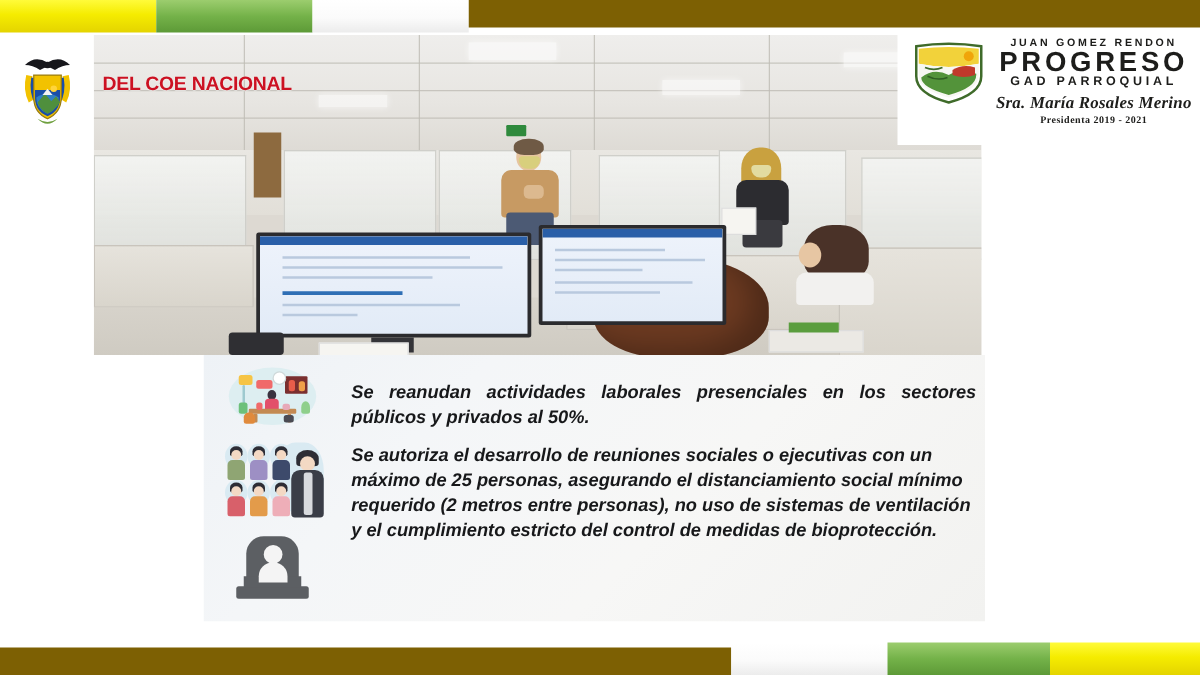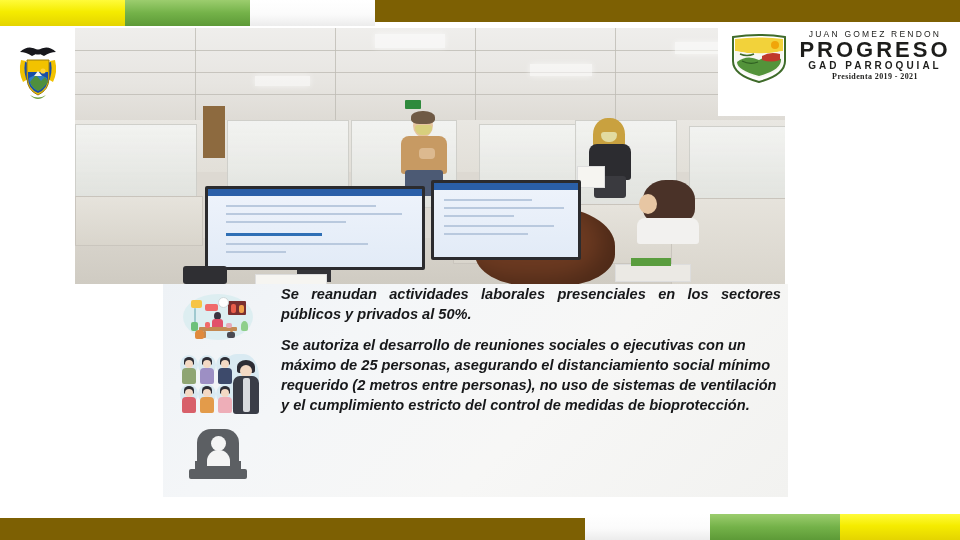--- a/index.html
+++ b/index.html
@@ -56,33 +56,33 @@
   .title{position:absolute;left:82px;top:58px;width:330px;
      color:#cc1122;font-weight:bold;font-size:15.5px;line-height:20px;
      letter-spacing:-.2px;font-family:"Liberation Sans",sans-serif;
      text-shadow:0 1px 1px rgba(255,255,255,.55);}
 
   
   .logo-block{position:absolute;left:718px;top:24px;width:242px;height:92px;
      background:#ffffff;}
   .crest{position:absolute;left:10px;top:8px;width:62px;height:52px;}
   .logo-txt{position:absolute;left:76px;top:5px;width:162px;text-align:center;color:#1d1d1b;}
-  .l-sub{font-size:8.5px;letter-spacing:2.2px;font-weight:normal;}
+  .l-sub{font-size:8.5px;letter-spacing:2.2px;font-weight:bold;}
   .l-main{font-size:22px;letter-spacing:3px;font-weight:bold;line-height:23px;margin-top:-1px;}
   .l-gad{font-size:10px;letter-spacing:3px;font-weight:bold;margin-top:-1px;}
   .l-name{font-family:"Liberation Serif",serif;font-style:italic;font-weight:bold;
      font-size:13.5px;margin-top:3px;letter-spacing:.2px;}
   .l-per{font-family:"Liberation Serif",serif;font-weight:bold;font-size:8px;
      letter-spacing:.4px;margin-top:1px;}
 
   
   .panel{position:absolute;left:163px;top:284px;width:625px;height:213px;
      background:linear-gradient(135deg,#eef2f6 0%,#f4f6f8 28%,#f7f7f6 60%,#f2f2f0 100%);}
   .panel .icons{position:absolute;left:0;top:0;width:112px;height:213px;}
-  .panel .body{position:absolute;left:118px;top:0;width:500px;}
+  .panel .body{position:absolute;left:118px;top:20px;width:500px;}
   .para{color:#17181a;font-family:"Liberation Sans",sans-serif;font-style:italic;
      font-weight:bold;font-size:14.6px;line-height:20px;text-align:justify;
      margin:0 0 11px 0;}
   .para:last-child{margin-bottom:0;text-align:left;}
   .ico{position:absolute;}
 
   
   .office-bg{position:absolute;left:0;top:0;width:70px;height:46px;border-radius:50%;
      background:#ddeef1;}
   .desk{position:absolute;background:#c38a52;border-radius:1px;}
@@ -216,39 +216,41 @@
       <path d="M18 34 h20 v6 q0 11 -10 15 q-10 -4 -10 -15 z" fill="#1a4ea8"></path>
       <path d="M19 40 q9 -6 18 0 q0 9 -9 13 q-9 -4 -9 -13z" fill="#2f7fc4"></path>
       <path d="M20 44 l6 -7 l5 6 l4 -4 l3 5 q-5 7 -10 9 q-6 -3 -8 -9z" fill="#4f8f3d"></path>
       <path d="M24 38 l4 -5 l4 5 z" fill="#f4f4f4"></path>
       <ellipse cx="33" cy="33" rx="2.6" ry="2.6" fill="#ffd43b"></ellipse>
       <path d="M20 57 q8 5 16 0 q-8 8 -16 0z" fill="#6fa03f"></path>
     </svg>
   </div>
 
   <div class="title">
+    <div>DEL COE NACIONAL</div>
   </div>
 
   <div class="logo-block">
     <div class="crest">
       <svg viewBox="0 0 62 52" width="62" height="52">
         <path d="M5 5 q26 -4 52 0 v24 q0 14 -26 21 q-26 -7 -26 -21 z" fill="#ffffff" stroke="#3f6b2a" stroke-width="2"></path>
         <path d="M7 7 q24 -3 48 0 v12 q-24 5 -48 0 z" fill="#f2d23a"></path>
         <path d="M7 19 q24 5 48 0 v9 q0 12 -24 18 q-24 -6 -24 -18 z" fill="#f7f7f2"></path>
         <path d="M9 30 q10 -8 22 -2 q10 -6 22 -1 v1 q0 10 -22 16 q-22 -6 -22 -14 z" fill="#53933a"></path>
         <path d="M34 24 q8 -5 18 -2 v6 q-9 3 -18 0z" fill="#c0392b"></path>
         <circle cx="47" cy="13" r="4" fill="#f0a50a"></circle>
         <path d="M12 22 q7 3 14 0" stroke="#3f6b2a" stroke-width="1.4" fill="none"></path>
         <path d="M14 29 q8 4 16 1" stroke="#2f5f22" stroke-width="1.2" fill="none"></path>
       </svg>
     </div>
     <div class="logo-txt">
       <div class="l-sub">JUAN GOMEZ RENDON</div>
       <div class="l-main">PROGRESO</div>
       <div class="l-gad">GAD PARROQUIAL</div>
+      <div class="l-name">Sra. María Rosales Merino</div>
       <div class="l-per">Presidenta 2019 - 2021</div>
     </div>
   </div>
 
   <div class="panel">
 
     <div class="icons">
 
       <div class="ico" style="left:20px;top:10px;width:70px;height:46px;">
         <div class="office-bg"></div>

